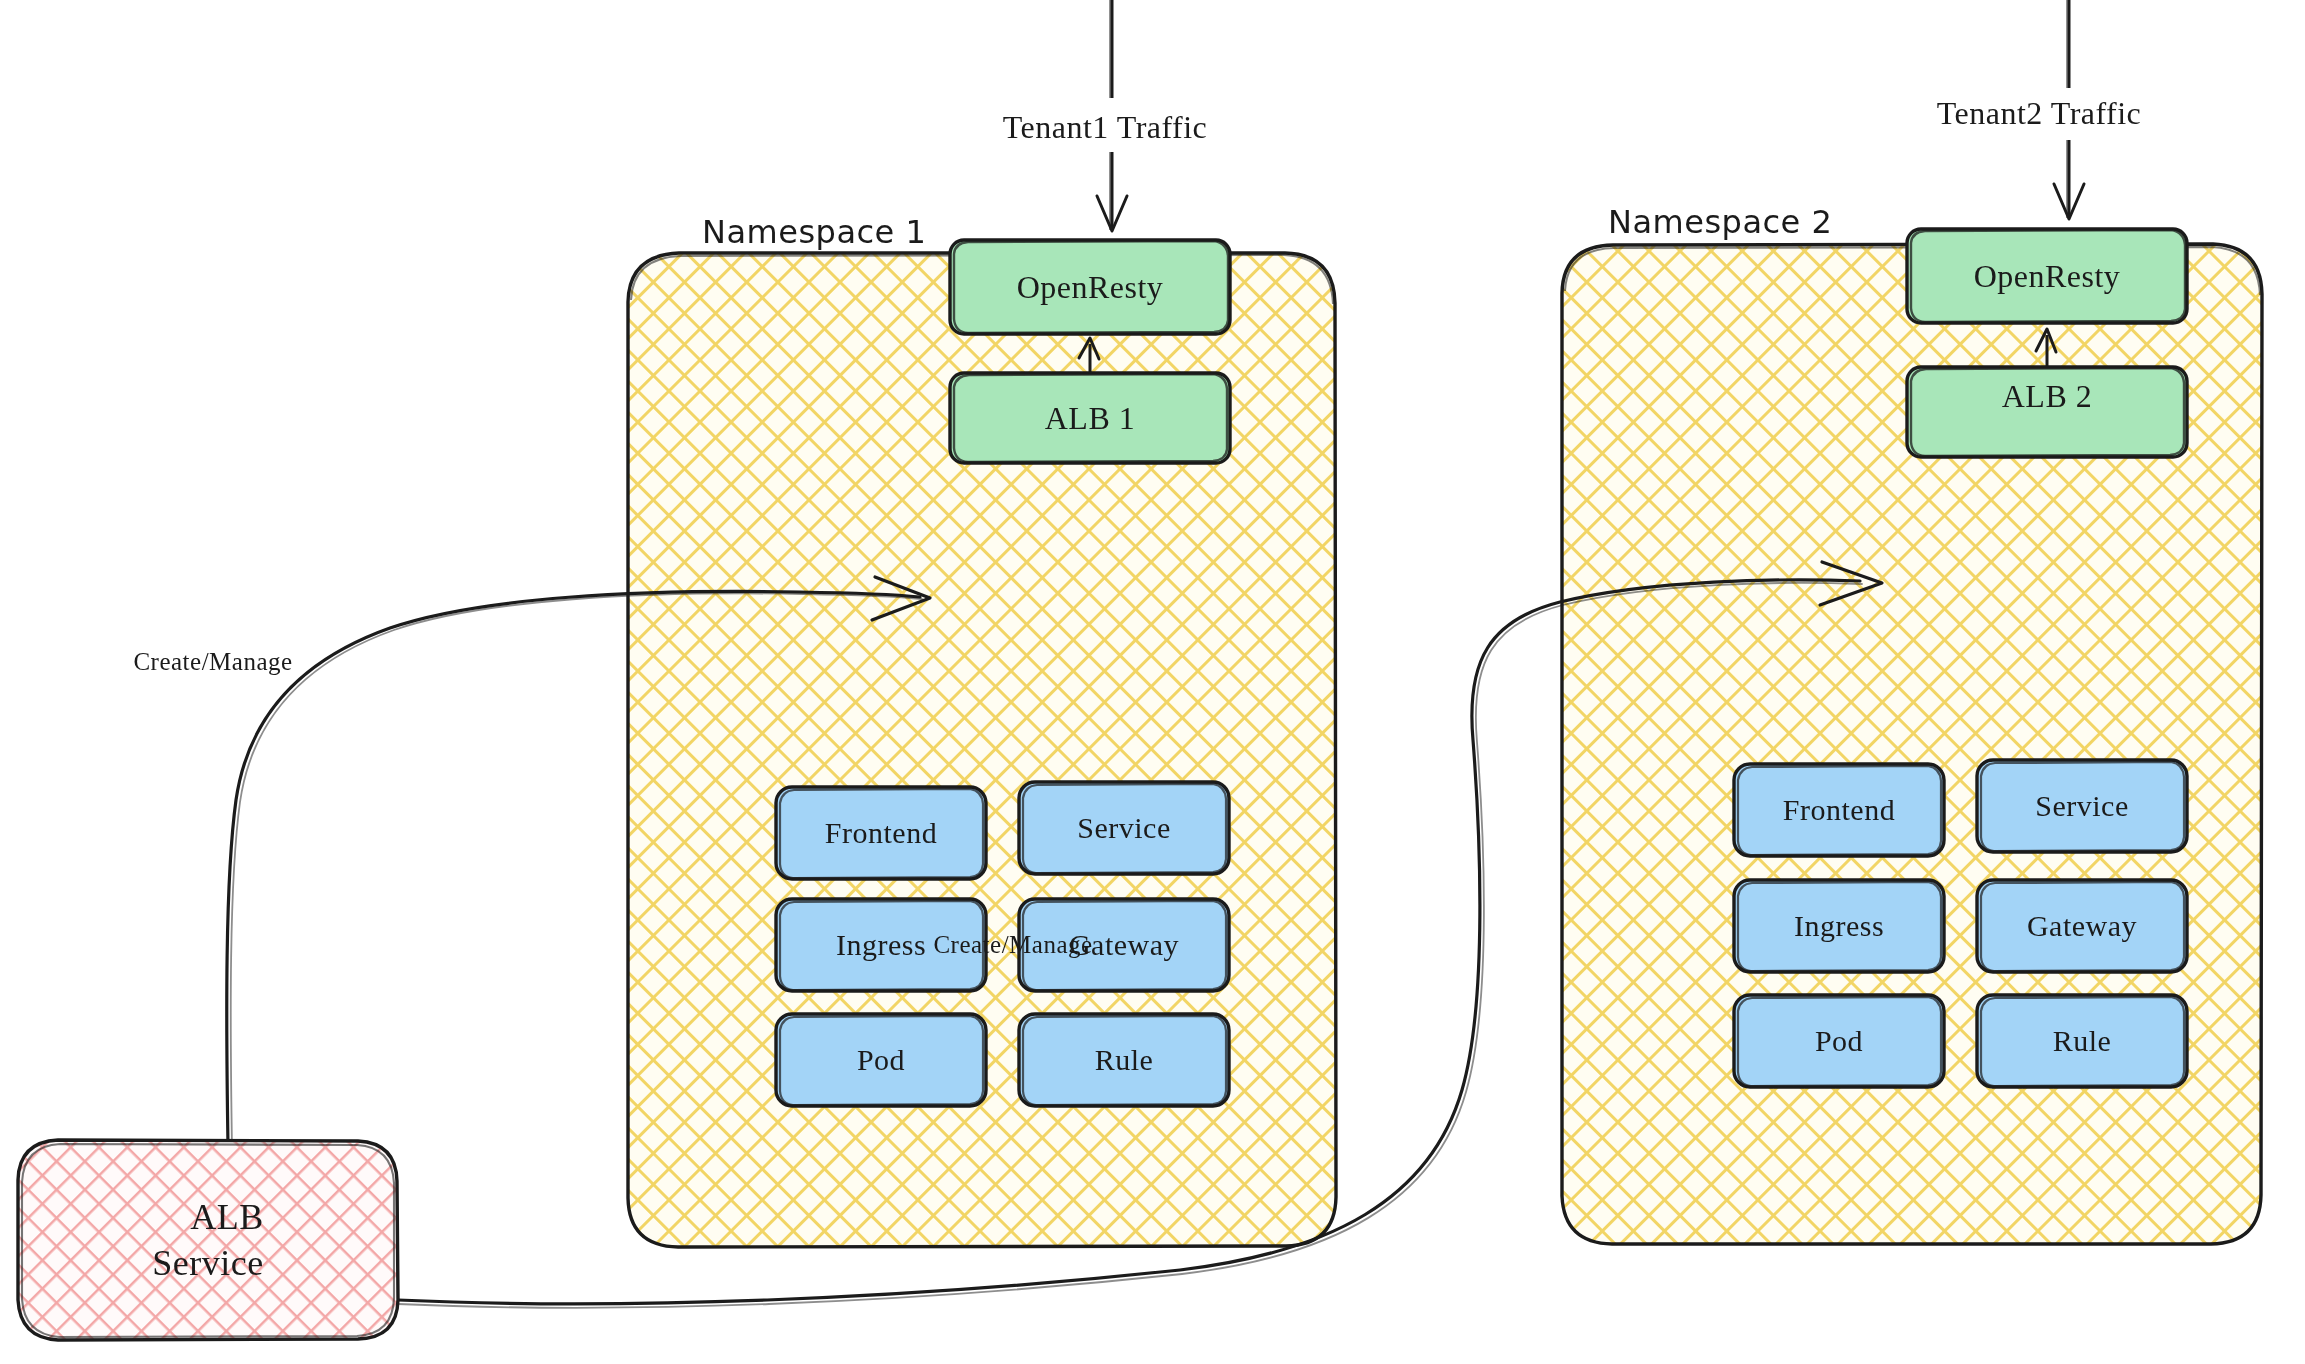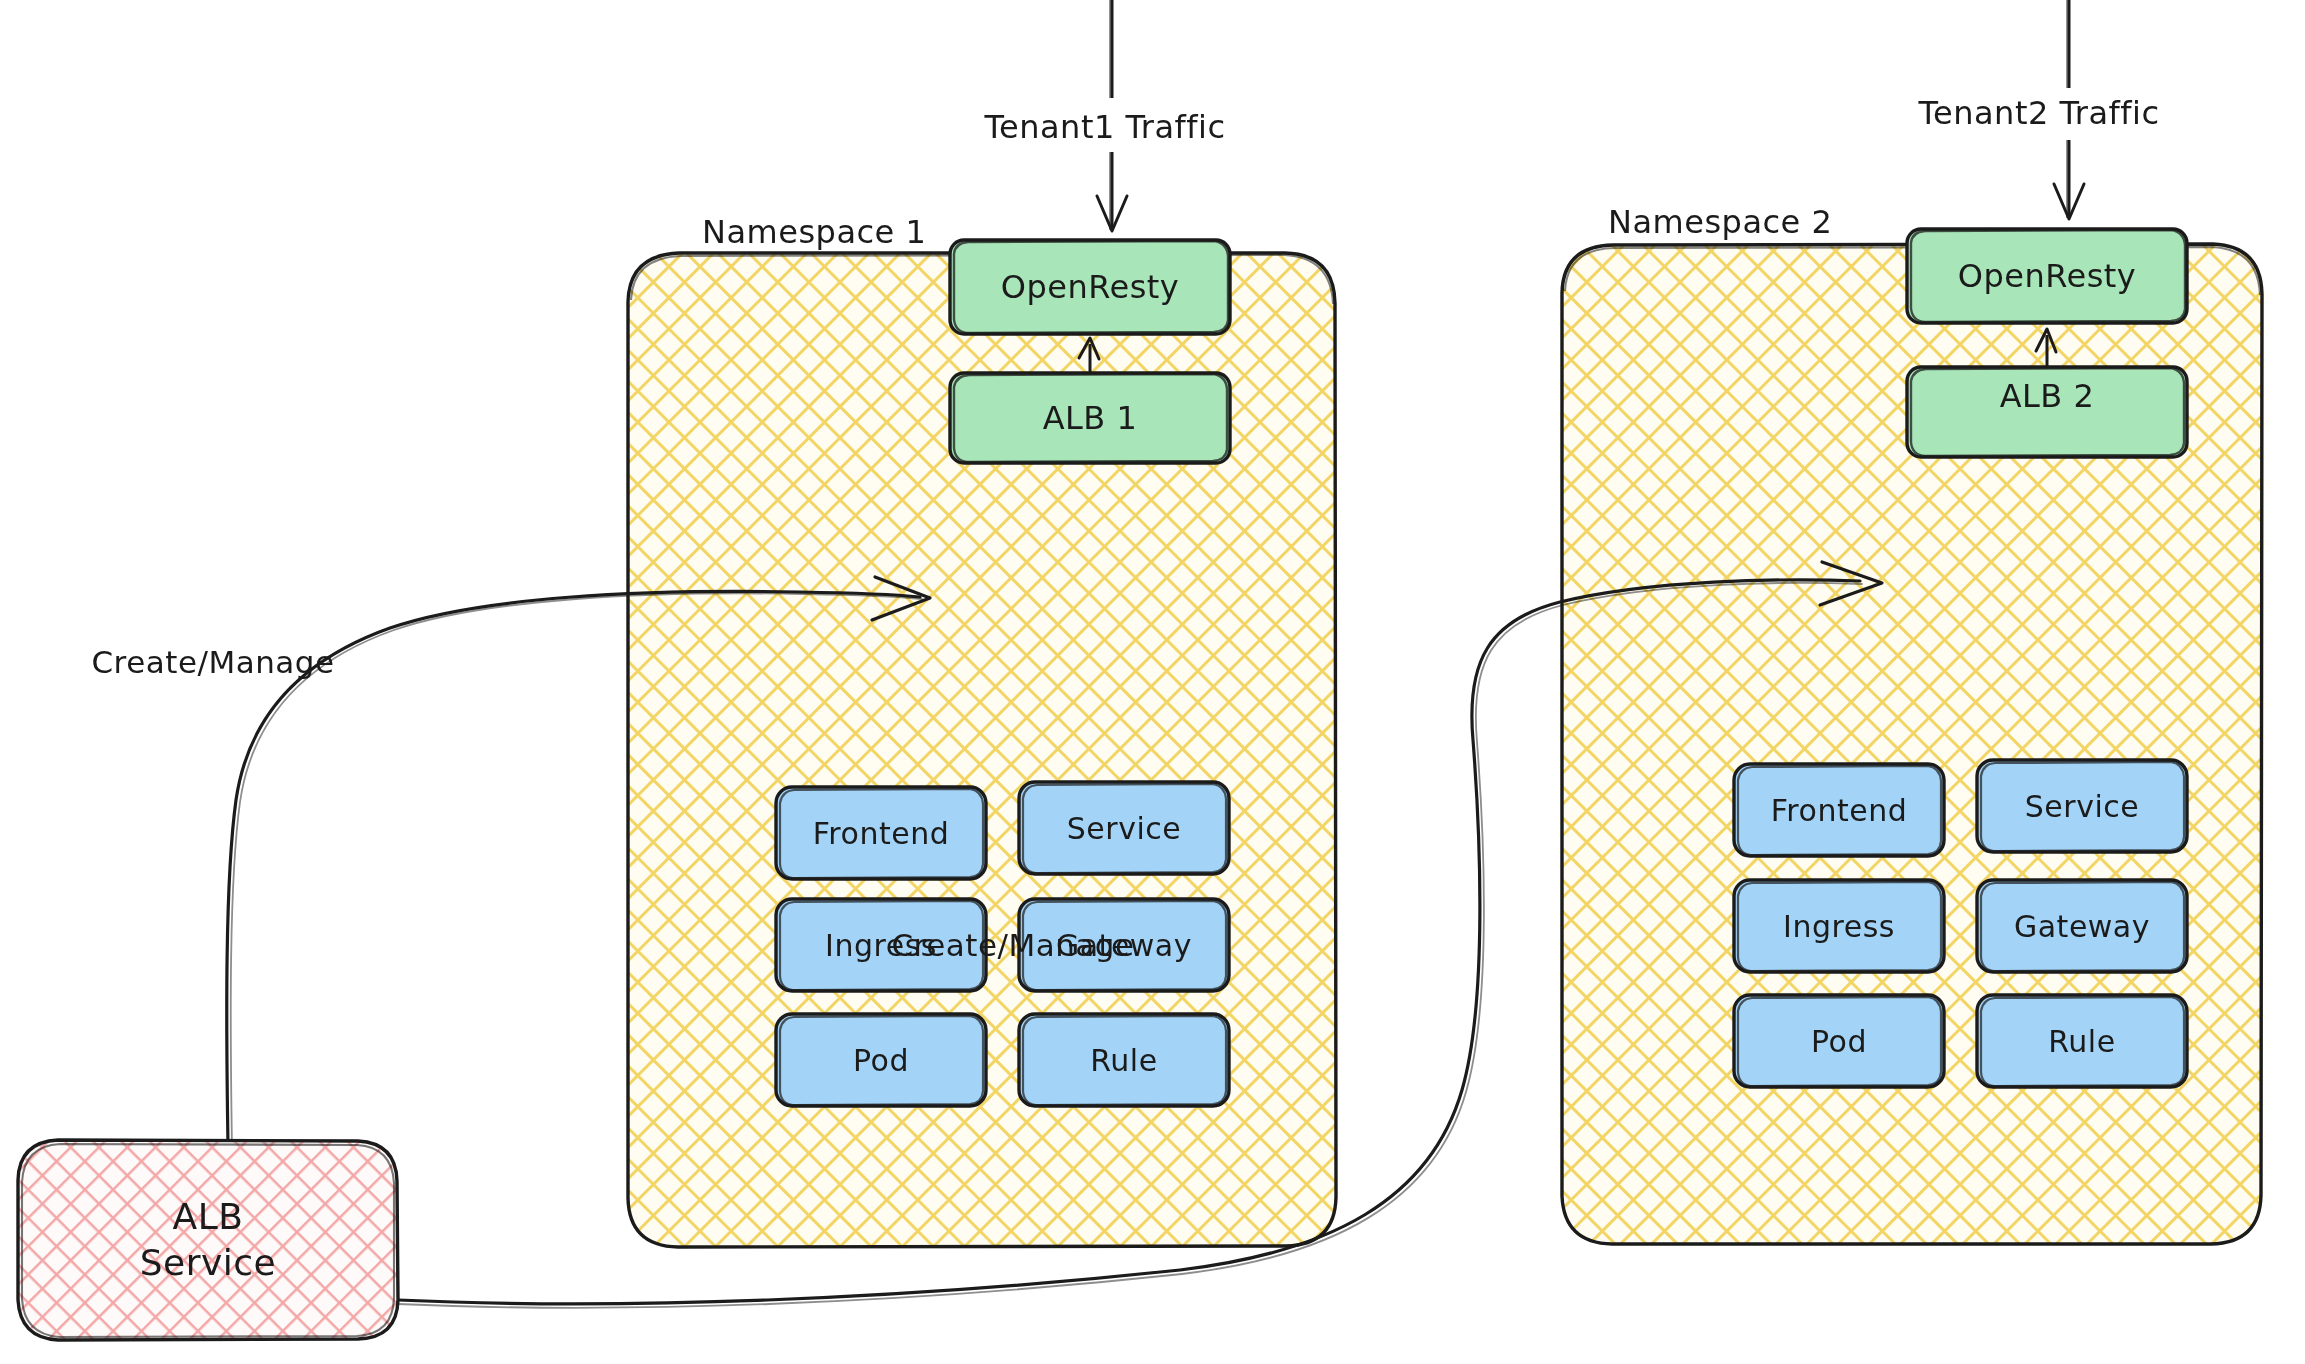--- a/index.html
+++ b/index.html
@@ -25,27 +25,28 @@
     position: absolute;
     color: #1b1b1b;
     white-space: nowrap;
     font-family: "DejaVu Sans", sans-serif;
     font-weight: 400;
     letter-spacing: 0.5px;
     pointer-events: none;
   }
   .lbl.centered {
     transform: translate(-50%, -50%);
-    text-align: center;
+    text-align: right;
+    font-family: Liberation Serif, serif;
   }
   .tenant-label { font-size: 32px; }
   .ns-label     { font-size: 32px; }
   .node-label   { font-size: 32px; }
   .res-label    { font-size: 30px; }
-  .edge-label   { font-size: 31px; }
+  .edge-label   { font-size: 25px; }
   .op-label     { font-size: 36px; line-height: 1.28; }
 </style>
 </head>
 <body>
 
 <div id="canvas">
 
   <svg id="sketch" viewBox="0 0 2305 1364">
     <defs>
       <pattern id="hatchYellow" width="22" height="22" patternUnits="userSpaceOnUse" patternTransform="rotate(45)">

